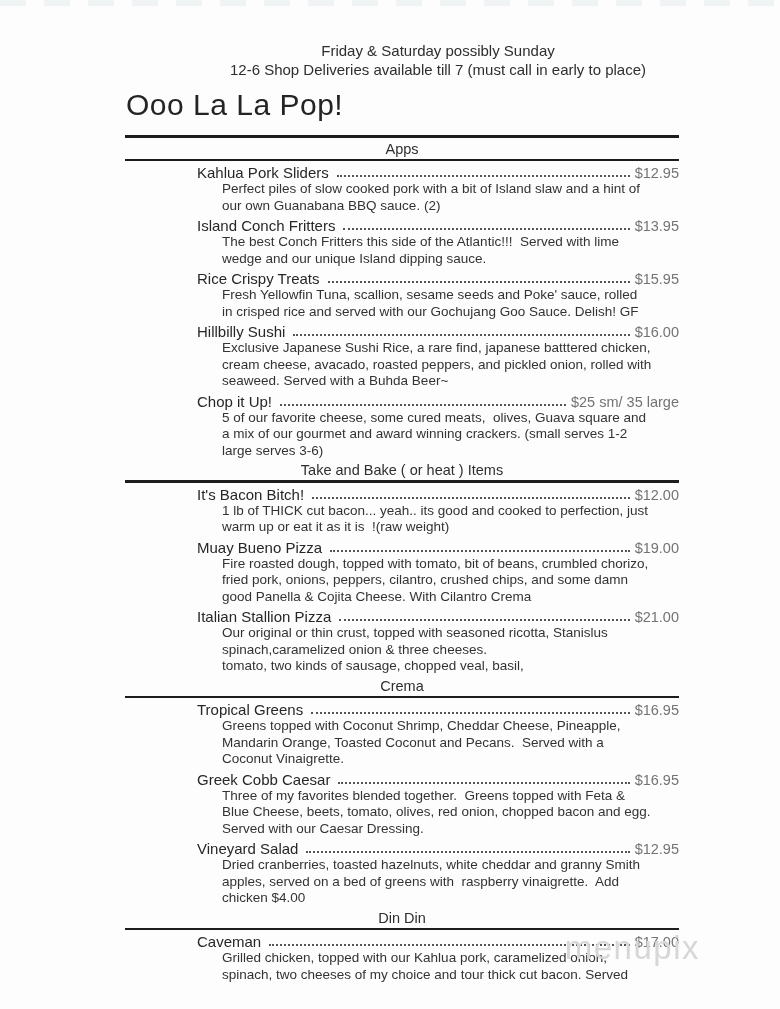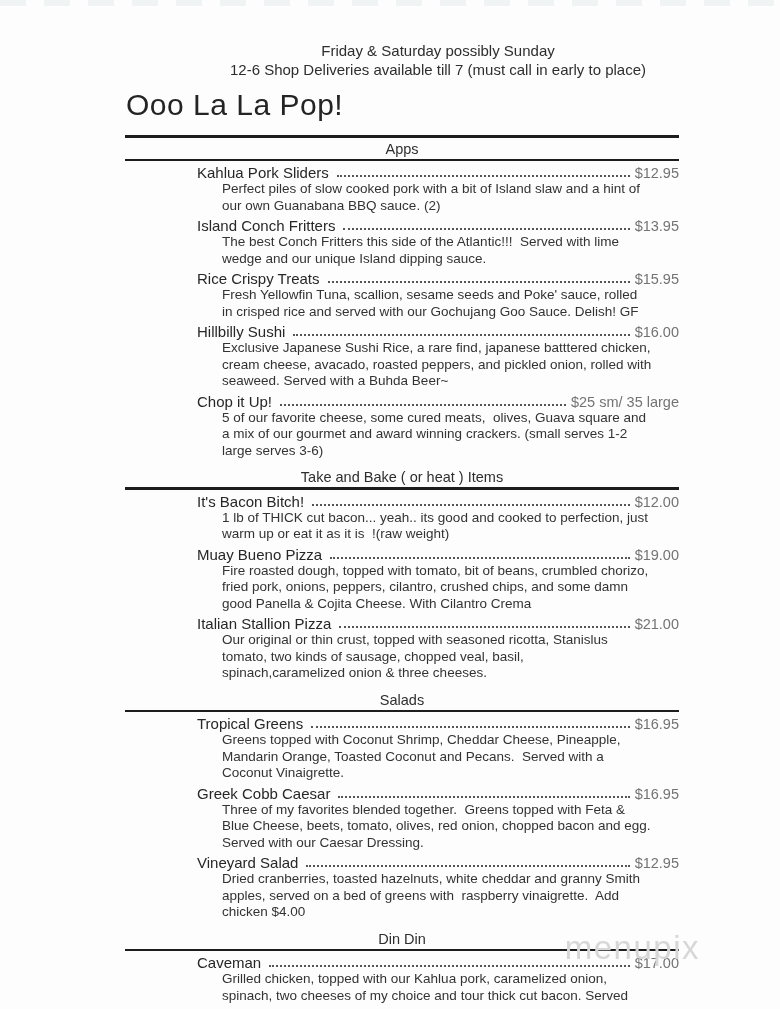--- a/index.html
+++ b/index.html
@@ -35,21 +35,21 @@
     width: 554px;
     margin-top: 13px;
   }
   .rule { height: 2.5px; background: #1d1d1d; }
   .section-head {
     text-align: center;
     font-size: 14.5px;
     padding: 3px 0 2px 0;
     color: #2e2e2e;
   }
-  .section { margin-top: 7px; }
+  .section { margin-top: 0; }
   .section:first-child { margin-top: 8px; }
   .item { margin-top: 3px; }
   .item-row { display: flex; align-items: baseline; }
   .item-name {
     padding-left: 72px;
     font-size: 15px;
     white-space: pre;
     color: #272727;
   }
   .leader {
@@ -184,27 +184,27 @@
         </div>
       </div>
       <div class="item">
         <div class="item-row">
           <div class="item-name">Italian Stallion Pizza</div>
           <div class="leader"></div>
           <div class="item-price">$21.00</div>
         </div>
         <div class="desc">
           <div class="desc-line">Our original or thin crust, topped with seasoned ricotta, Stanislus</div>
+          <div class="desc-line">spinach,caramelized onion &amp; three cheeses.</div>
           <div class="desc-line">tomato, two kinds of sausage, chopped veal, basil,</div>
-          <div class="desc-line">spinach,caramelized onion &amp; three cheeses.</div>
-        </div>
-      </div>
-    </div>
-    <div class="section">
-      <div class="section-head">Salads</div>
+        </div>
+      </div>
+    </div>
+    <div class="section">
+      <div class="section-head">Crema</div>
       <div class="rule"></div>
       <div class="item">
         <div class="item-row">
           <div class="item-name">Tropical Greens</div>
           <div class="leader"></div>
           <div class="item-price">$16.95</div>
         </div>
         <div class="desc">
           <div class="desc-line">Greens topped with Coconut Shrimp, Cheddar Cheese, Pineapple,</div>
           <div class="desc-line">Mandarin Orange, Toasted Coconut and Pecans.  Served with a</div>

